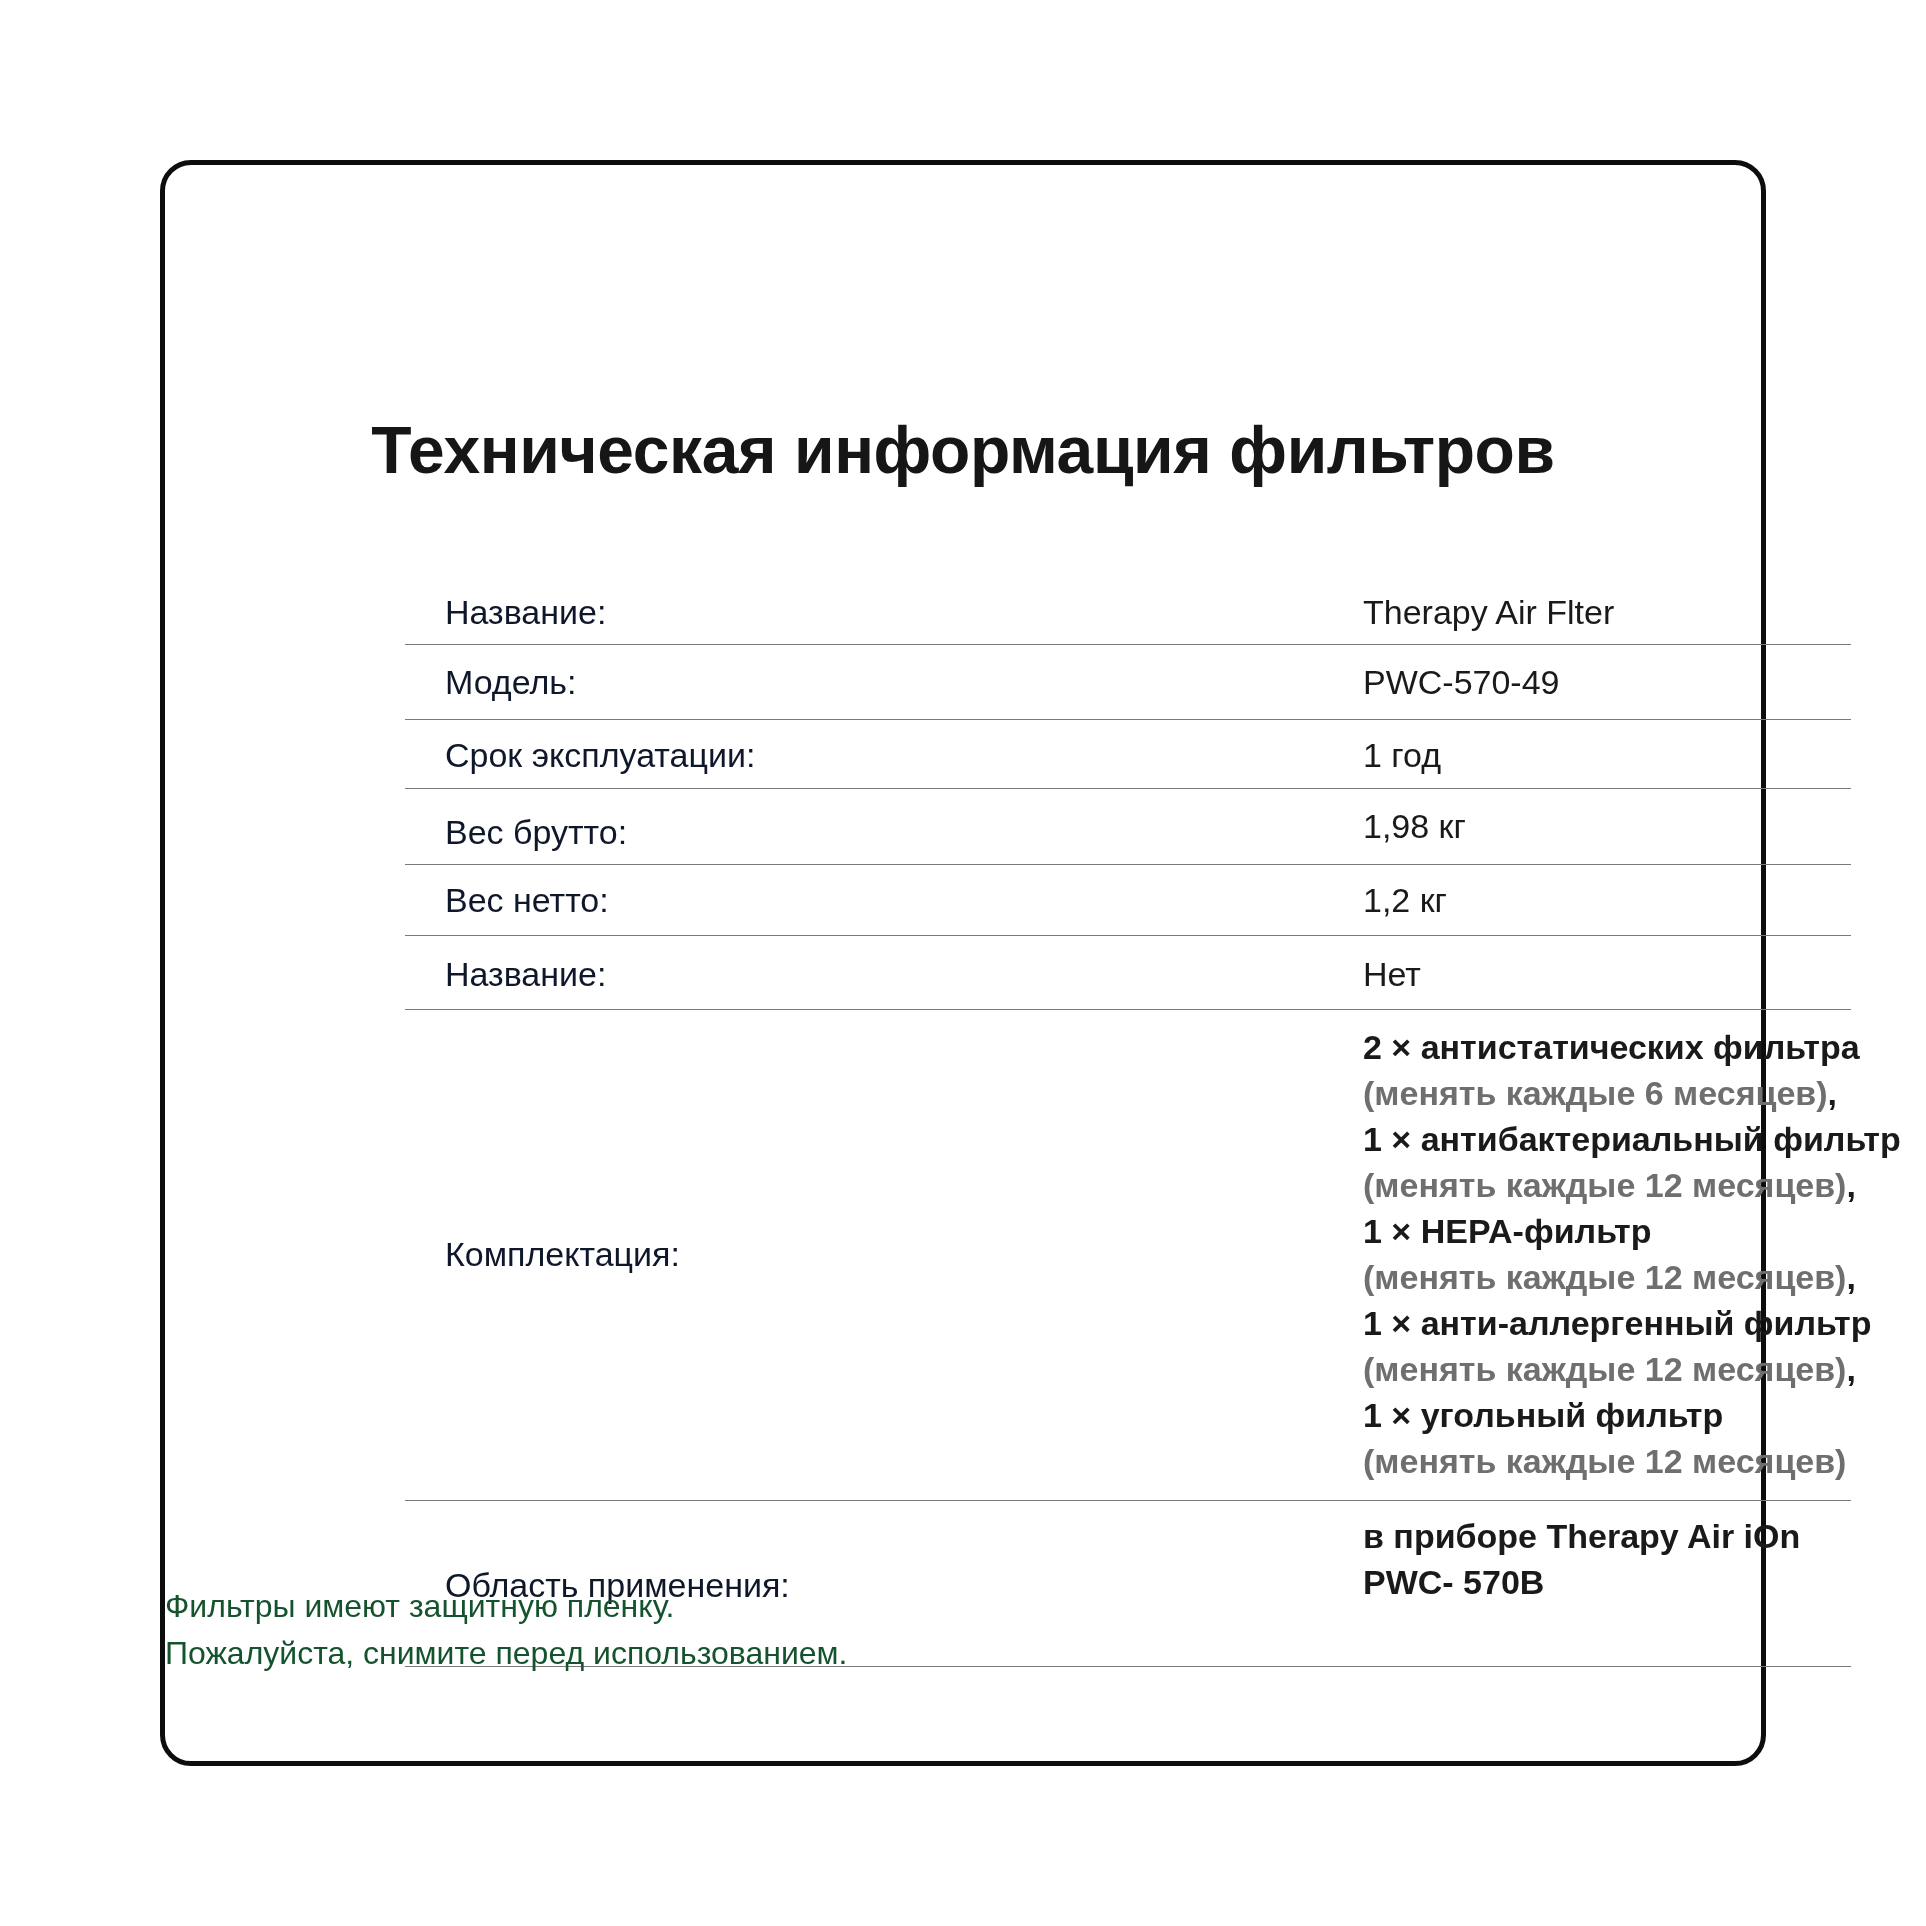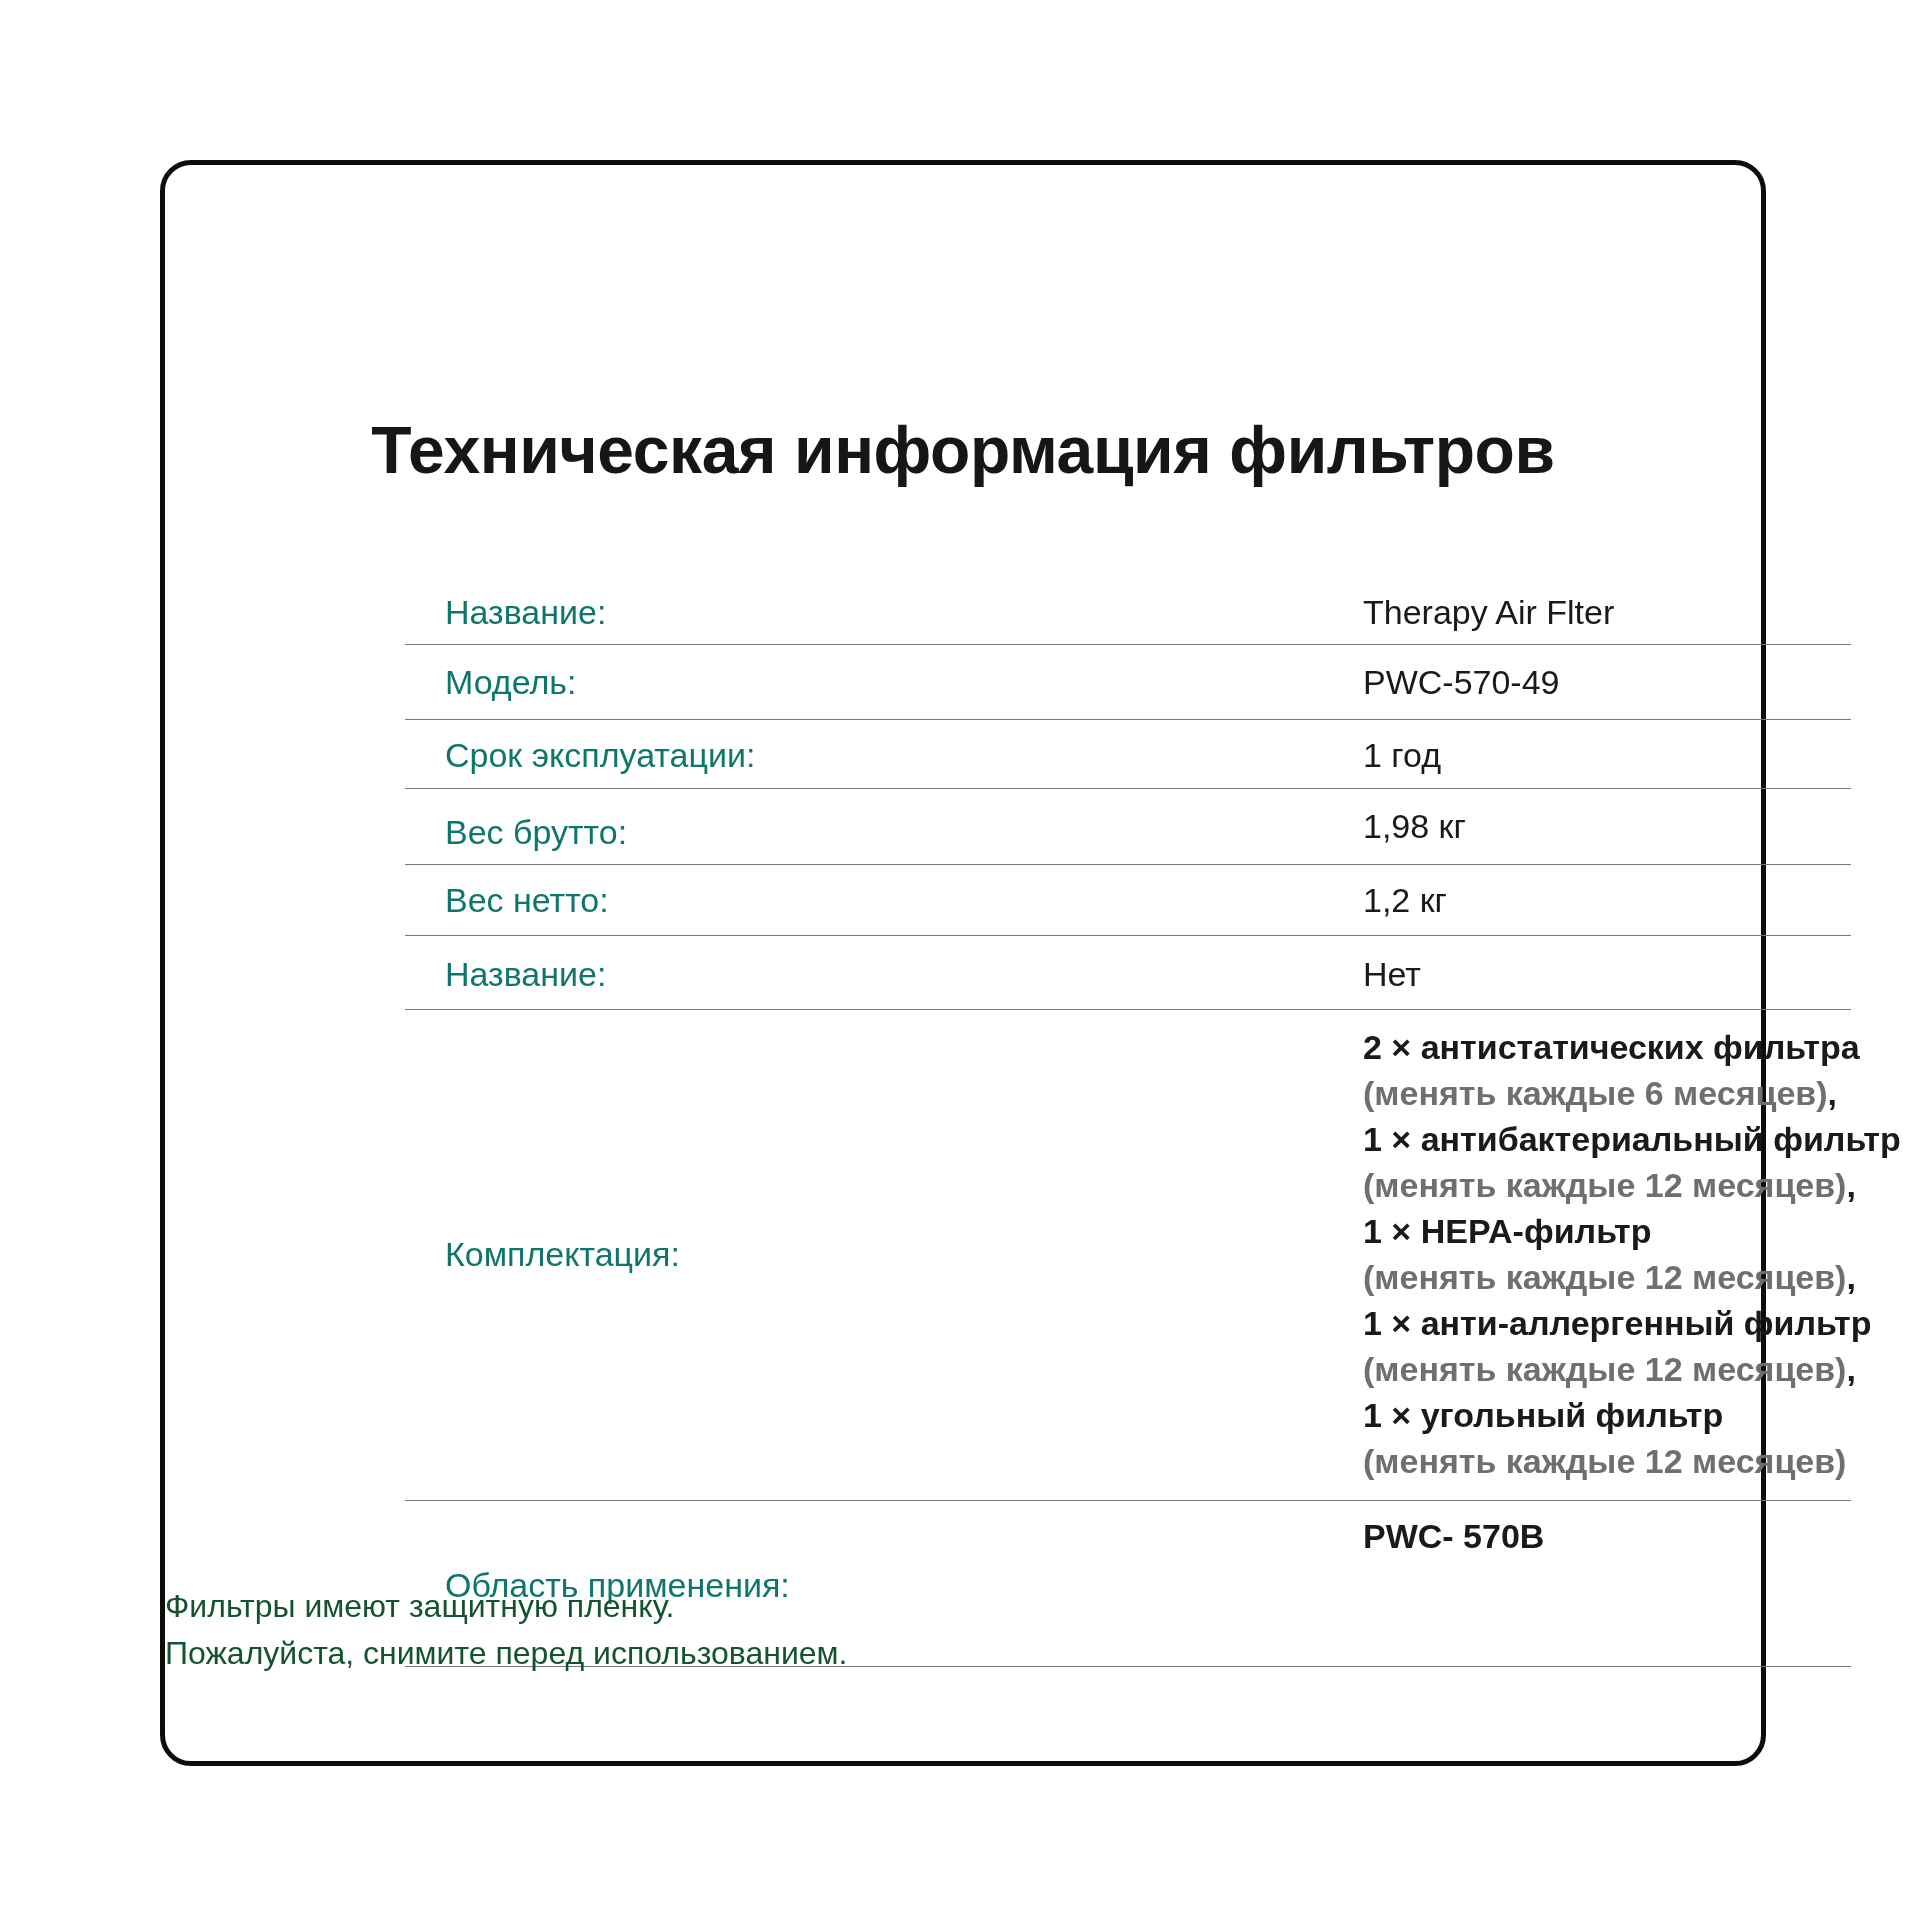--- a/index.html
+++ b/index.html
@@ -50,21 +50,21 @@
       box-sizing: border-box;
       border-bottom: 1.9px solid #7a7a7a;
       display: flex;
       align-items: center;
     }
     .label {
       position: absolute;
       left: 40px;
       font-size: 34px;
       line-height: 1;
-      color: #0f766e;
+      color: #0f172a;
       white-space: nowrap;
     }
     .value {
       position: absolute;
       left: 958px;
       font-size: 34px;
       line-height: 1;
       color: #1a1a1a;
       white-space: nowrap;
     }
@@ -148,20 +148,21 @@
         <span class="line">1 × анти-аллергенный фильтр</span>
         <span class="line"><span class="note">(менять каждые 12 месяцев)</span><span class="punct">,</span></span>
         <span class="line">1 × угольный фильтр</span>
         <span class="line"><span class="note">(менять каждые 12 месяцев)</span><span class="punct"></span></span>
       </div>
     </div>
 
     <div class="row" style="height:166px;">
       <span class="label" style="top:67px;">Область применения:</span>
       <div class="value multi" style="top:11.6px;">
+        <span class="line">в приборе Therapy Air iOn</span>
         <span class="line">PWC- 570B</span>
       </div>
     </div>
 
   </div>
 
   <div class="footer" style="top:1402px;">
     <span>Фильтры имеют защитную пленку.</span>
     <span>Пожалуйста, снимите перед использованием.</span>
   </div>

